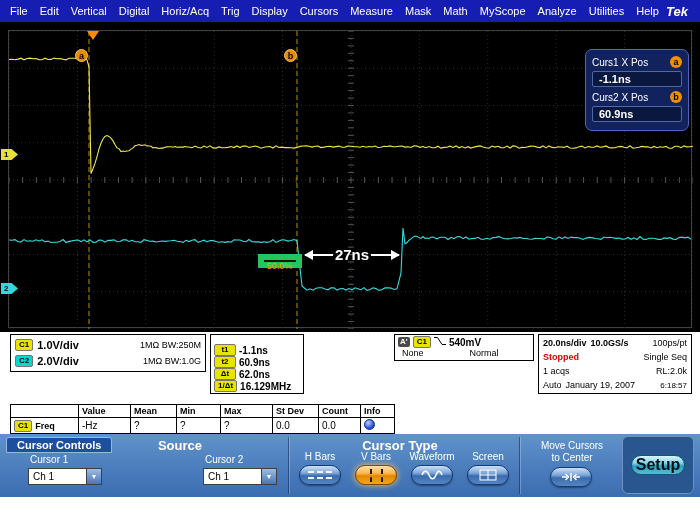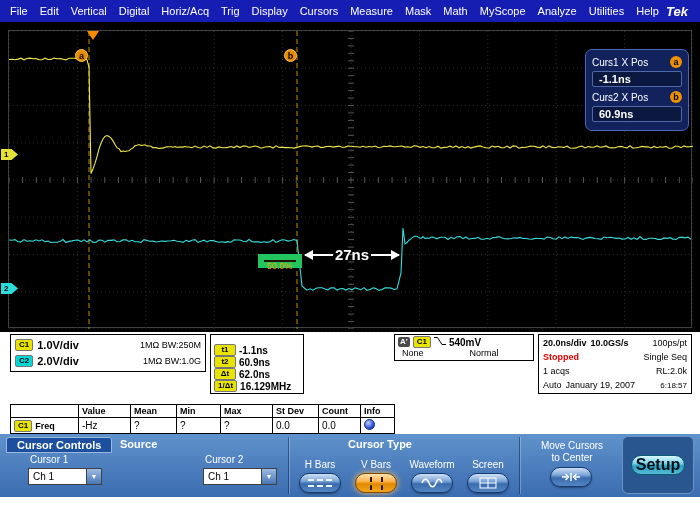--- a/index.html
+++ b/index.html
@@ -78,35 +78,35 @@
   .rowlabel{display:flex;align-items:center;gap:3px}
   .mname{font-weight:bold;font-size:9px}
   .infocell{text-align:center}
   .infoicon{display:inline-block;width:11px;height:11px;border-radius:50%;border:1px solid #1030a0;
             background:radial-gradient(circle at 35% 30%,#bcd0ff,#2244cc 70%,#102a88)}
 
   
   .controls{position:relative;height:63px;background:linear-gradient(180deg,#6092cc,#3a6cb0);color:#fff}
   .ctab{position:absolute;left:6px;top:3px;height:16px;line-height:14px;padding:0 10px;background:#1c4f9e;
         border:1px solid #9ab8de;color:#fff;font-weight:bold;font-size:11px;border-radius:3px 3px 0 0}
-  .seclabel{position:absolute;font-size:11px;font-weight:bold;}
+  .seclabel{position:absolute;font-size:13px;font-weight:bold;text-align:center}
   .srclabel{left:120px;top:4px;width:120px}
-  .typelabel{left:348px;top:4px;width:140px}
+  .typelabel{left:330px;top:4px;width:140px}
   .fieldlabel{position:absolute;font-size:10px}
   .c1label{left:30px;top:20px}
   .c2label{left:205px;top:20px}
   .combo{position:absolute;width:74px;height:17px;background:#fff;border:1px solid #404040;display:flex;align-items:center}
   .combo1{left:28px;top:34px}
   .combo2{left:203px;top:34px}
   .combotext{flex:1;font-size:10px;padding-left:4px;color:#000}
   .combobtn{width:15px;height:15px;background:linear-gradient(#9dbce4,#4877b4);color:#fff;font-size:7px;
             display:flex;align-items:center;justify-content:center;border-left:1px solid #404040}
   .vdiv{position:absolute;top:3px;bottom:3px;width:1px;background:rgba(10,40,90,.55);box-shadow:1px 0 0 rgba(255,255,255,.25)}
   .vd1{left:288px}.vd2{left:519px}
-  .typebtns{position:absolute;left:292px;top:25px;width:224px;display:flex}
+  .typebtns{position:absolute;left:292px;top:17px;width:224px;display:flex}
   .tcol{width:56px;display:flex;flex-direction:column;align-items:center;gap:3px}
   .tlabel{font-size:10px;color:#fff;white-space:nowrap}
   .oval{width:42px;height:20px;border-radius:10px;border:1px solid #163c74;cursor:pointer;
         background:linear-gradient(180deg,#cfe0f5 0%,#7aa4d8 40%,#3a6cae 55%,#5585c2 100%);
         display:flex;align-items:center;justify-content:center;box-shadow:0 1px 2px rgba(0,0,0,.4)}
   .oval.selected{background:linear-gradient(180deg,#ffe2b0 0%,#ffb54e 40%,#e08a00 55%,#f7a51d 100%);
                  border-color:#7a4a00;box-shadow:0 0 6px #ffc060}
   .ic-hbars{display:flex;flex-direction:column;gap:4px;width:24px}
   .ic-hbars i{display:block;height:0;border-top:2px dashed #eef4ff}
   .ic-vbars{display:flex;gap:9px;height:13px}

